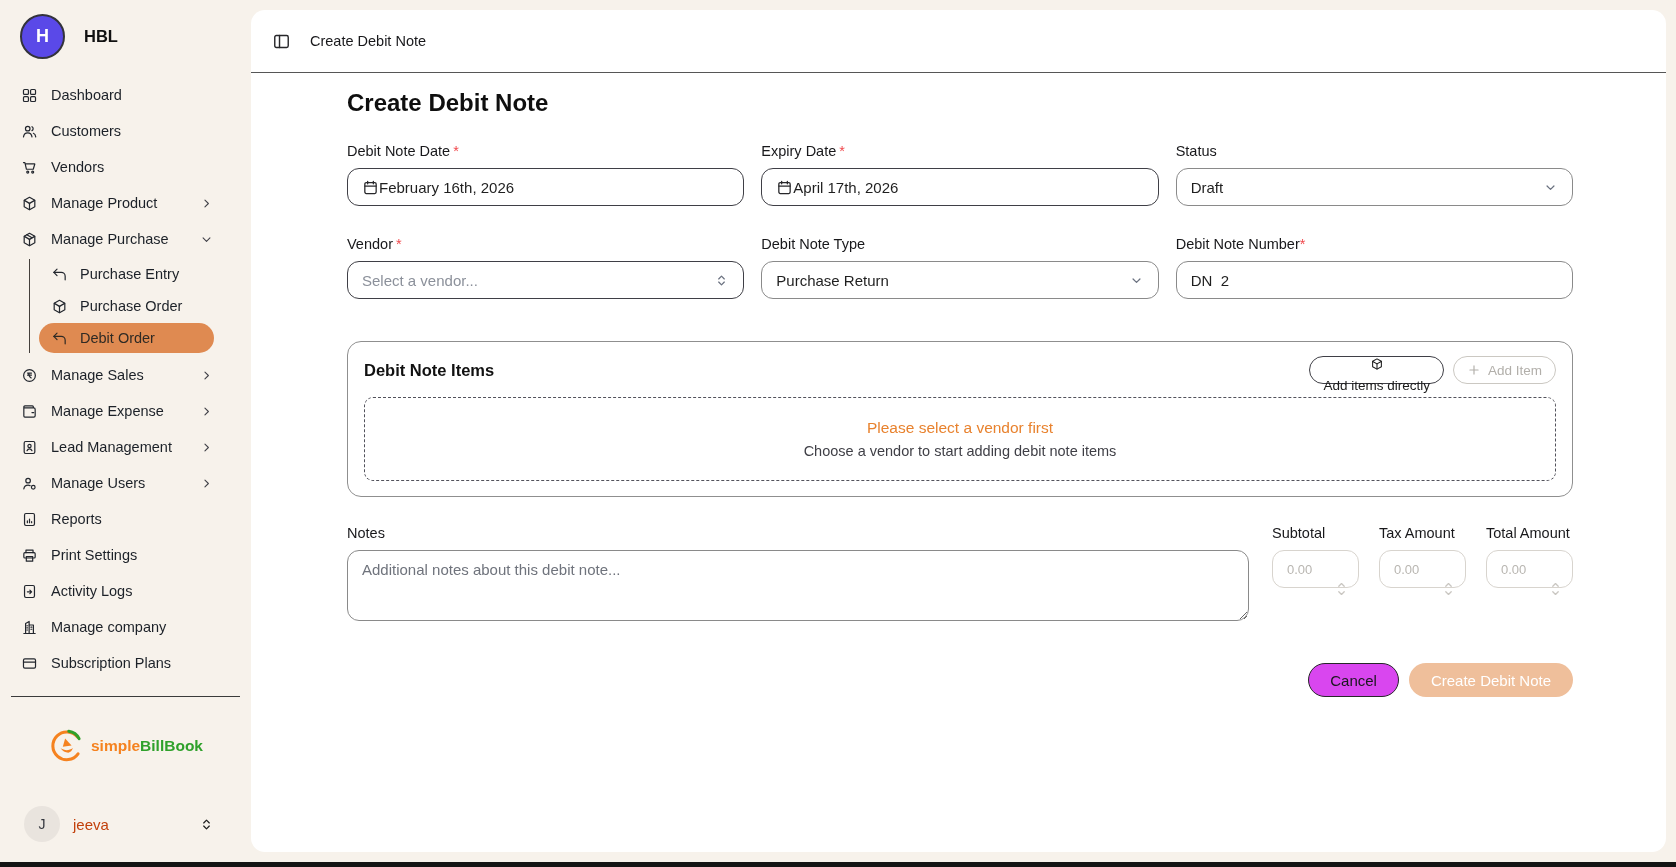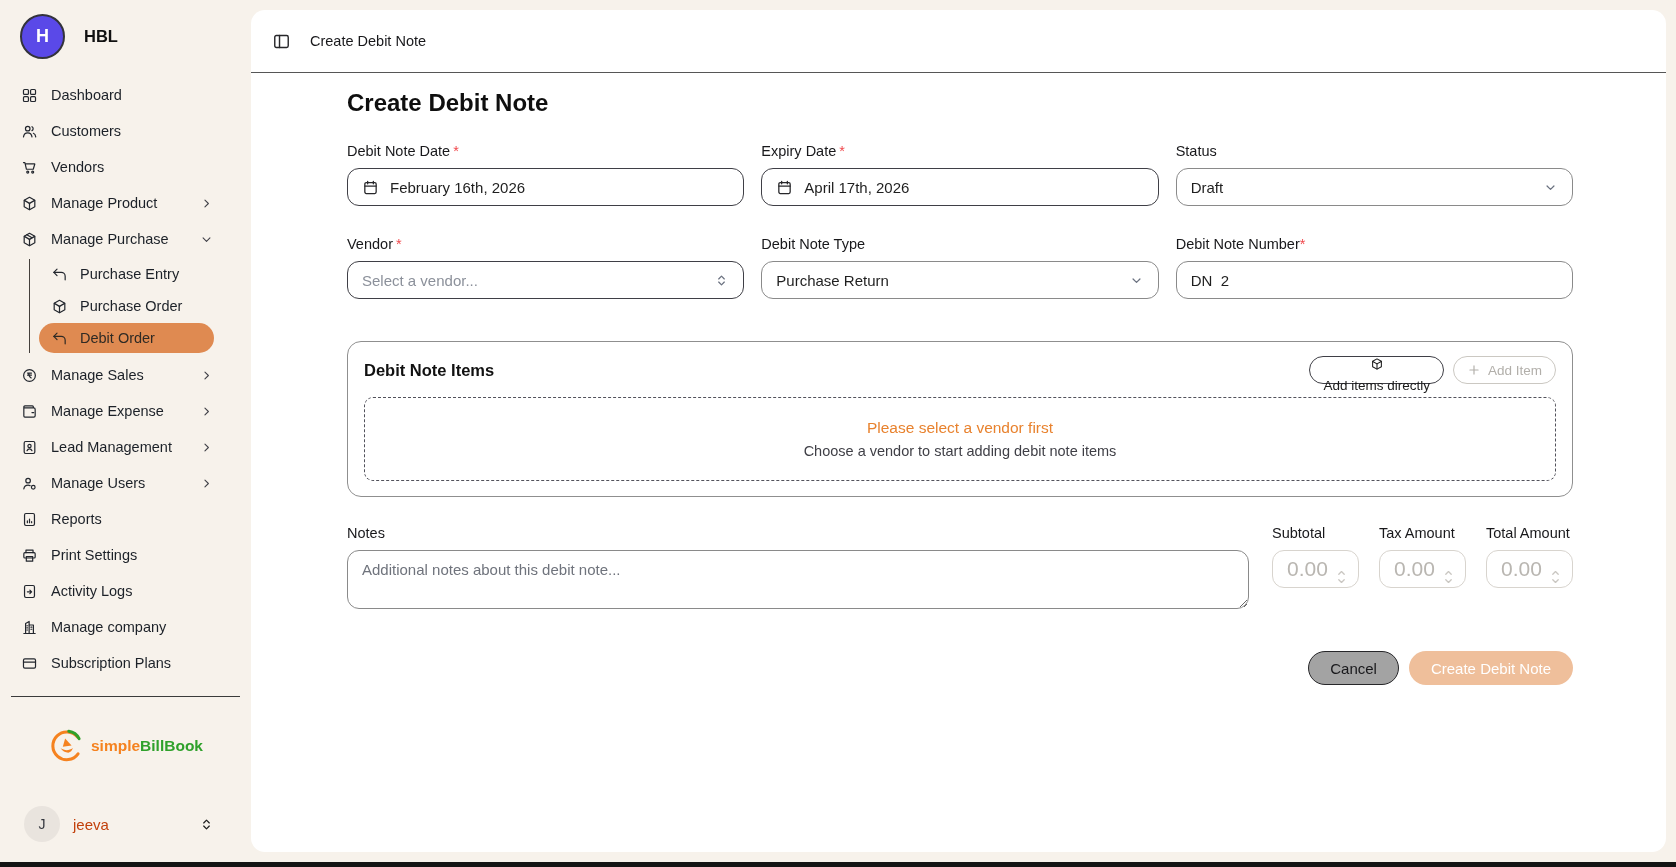--- a/index.html
+++ b/index.html
@@ -49,21 +49,21 @@
   .topbar-toggle { display:flex; color:#27272a; cursor:pointer; }
   .topbar-toggle svg { width:19px; height:19px; }
   .topbar-title { font-size:14.5px; font-weight:500; color:#18181b; }
 
   .content { flex:1; padding:16px 93px 0 96px; }
   .page-title { font-size:24px; font-weight:700; color:#0f0f0f; margin-bottom:26px; }
 
   .form-grid { display:grid; grid-template-columns:repeat(3,1fr); column-gap:17px; row-gap:30px; }
   .field-label { font-size:14.5px; color:#18181b; margin-bottom:9px; }
   .req { color:#F0484C; margin-left:3px; }
-  .field-box { height:38px; border-radius:12px; background:#fff; display:flex; align-items:center; gap:11px;
+  .field-box { height:38px; border-radius:12px; background:#fff; display:flex; align-items:center; 
     padding:0 14px; font-size:15px; color:#1f1f1f; cursor:pointer; }
   .b-dark  { border:1.5px solid #3f3f46; }
   .b-med   { border:1px solid #8a8a8a; }
   .field-icon { display:flex; color:#27272a; }
   .field-icon svg { width:17px; height:17px; }
   .field-caret { margin-left:auto; display:flex; color:#6b7280; }
   .field-caret svg { width:15px; height:15px; }
   .placeholder-text { color:#8b909a; }
   .pre { white-space:pre; }
 
@@ -78,33 +78,33 @@
   .pill-dark { border:1px solid #3f3f46; color:#1c1c1c;flex-direction:column; }
   .pill-disabled { border:1px solid #cbc8c2; color:#b2afaa; }
   .items-empty { border:1.5px dashed #52525b; border-radius:9px; height:84px; display:flex; flex-direction:column;
     align-items:center; justify-content:center; gap:6px; }
   .empty-title { color:#E8822E; font-size:15.5px; font-weight:500; }
   .empty-sub { color:#3f3f46; font-size:14.5px; }
 
   
   .bottom-row { display:flex; margin-top:28px; }
   .notes-block { width:902px; }
-  .notes-textarea { width:100%; height:59px; border:1px solid #8a8a8a; border-radius:12px; padding:10px 14px;
+  .notes-textarea { width:100%; height:71px; border:1px solid #8a8a8a; border-radius:12px; padding:10px 14px;
     font-family:"Liberation Sans","DejaVu Sans",sans-serif; font-size:15px; color:#1f1f1f; resize:both; outline:none; }
   .notes-textarea::placeholder { color:#6f737c; }
   .totals-block { margin-left:auto; width:301px; display:flex; flex-direction:row;gap:20px; }
   .total-group { margin-bottom:17px; position:relative; }
   .amount-input { width:100%; height:38px; border:1px solid #d8d4ce; border-radius:12px; padding:0 30px 0 14px;
-    font-family:"Liberation Sans","DejaVu Sans",sans-serif; font-size:21px; color:#1f1f1f; outline:none; }
+    font-family:"Liberation Sans","DejaVu Sans",sans-serif; font-size:13px; color:#1f1f1f; outline:none; }
   .amount-input::placeholder { color:#b9b6b1; }
   .spinner { position:absolute; right:11px; bottom:8px; color:#c9c6c1; display:flex; }
   .spinner svg { width:13px; height:22px; }
 
   .actions-row { display:flex; justify-content:flex-end; gap:10px; margin-top:38px; }
-  .btn-cancel { height:34px; padding:0 21px; border-radius:999px; border:1.5px solid #27272a; background:#a3a3a3;
+  .btn-cancel { height:34px; padding:0 21px; border-radius:999px; border:1.5px solid #27272a; background:#d946ef;
     font-size:15px; color:#18181b; cursor:pointer; font-family:inherit; }
   .btn-submit { height:34px; padding:0 22px; border-radius:999px; border:none; background:#EFBF9B; color:#fff;
     font-size:15px; cursor:default; font-family:inherit; }
 </style>
 </head>
 <body>
 
 <div class="app">
 
   <aside class="sidebar">

